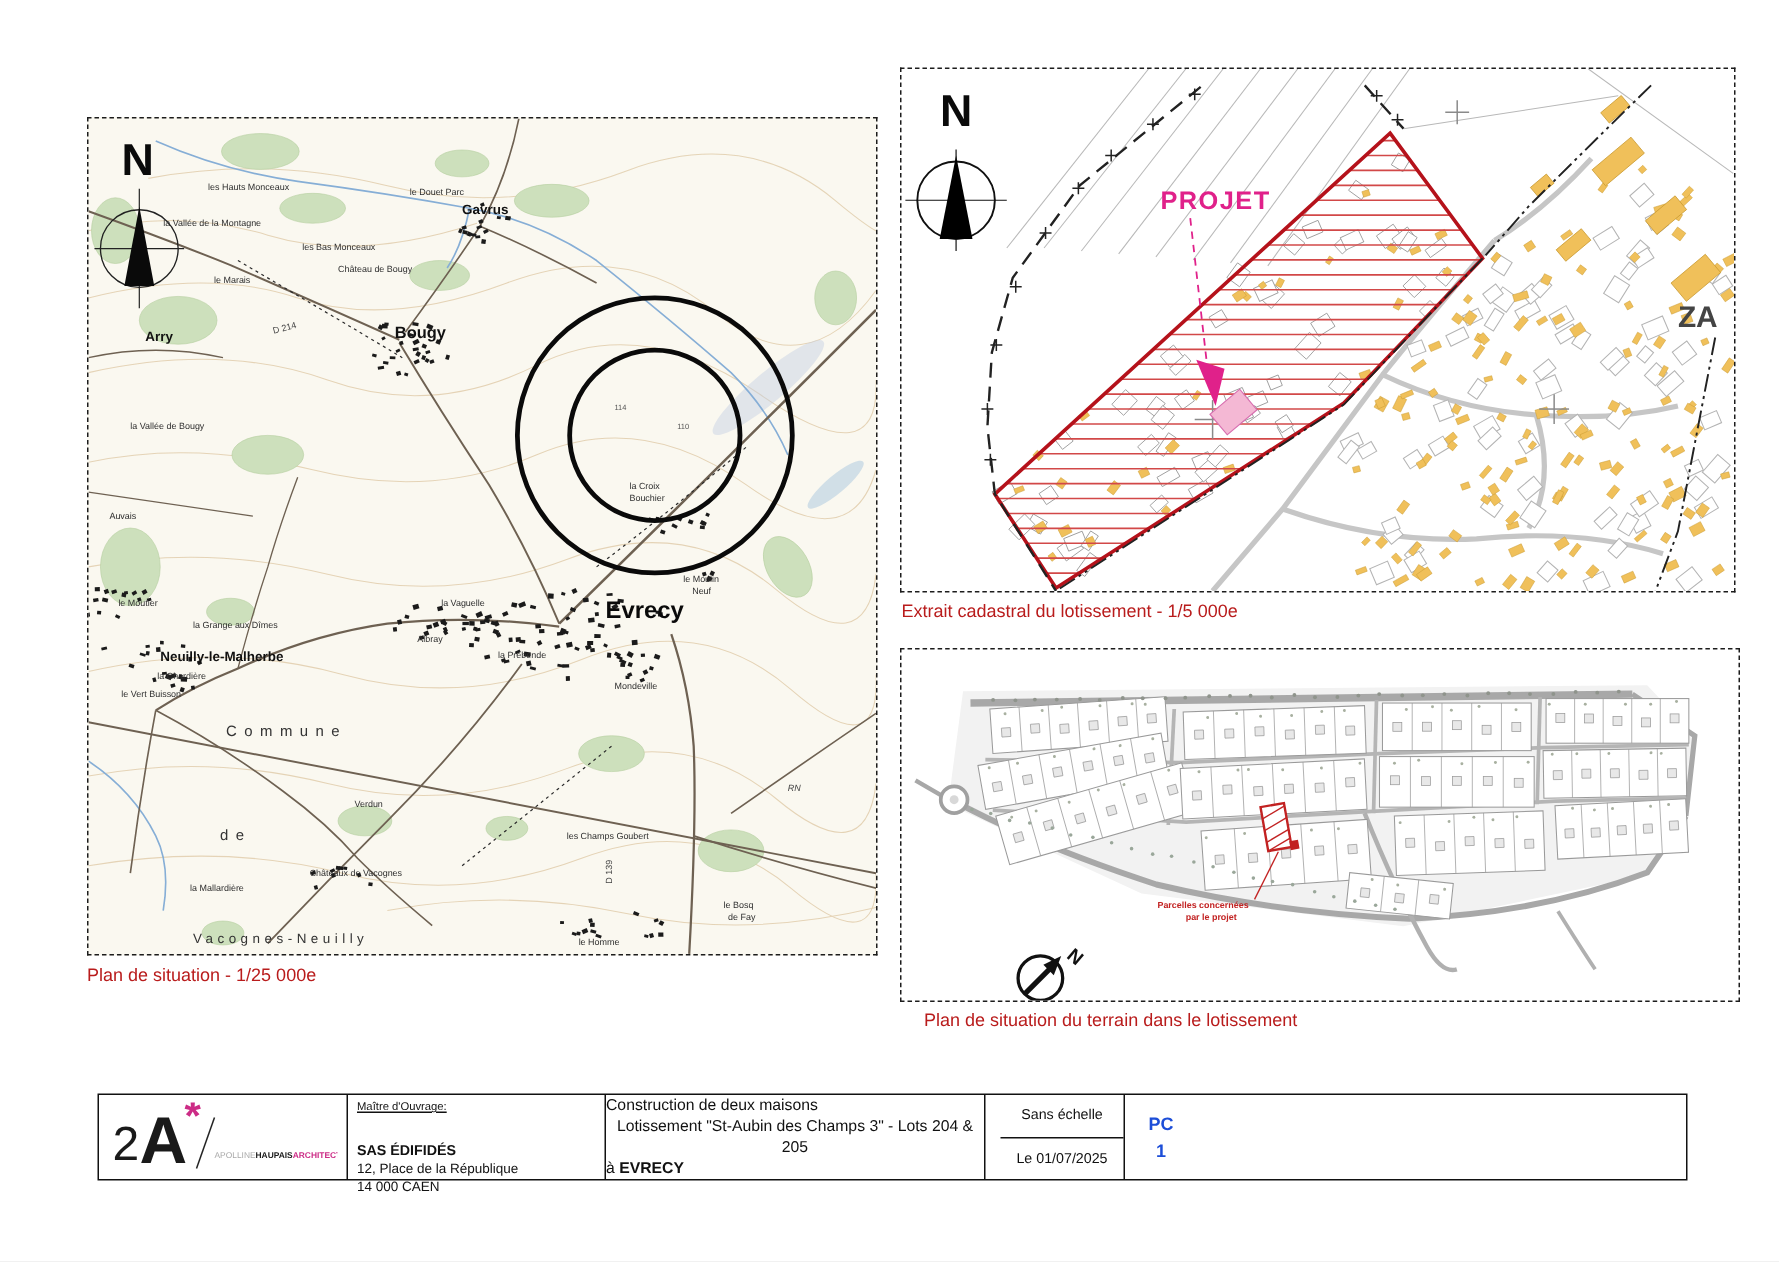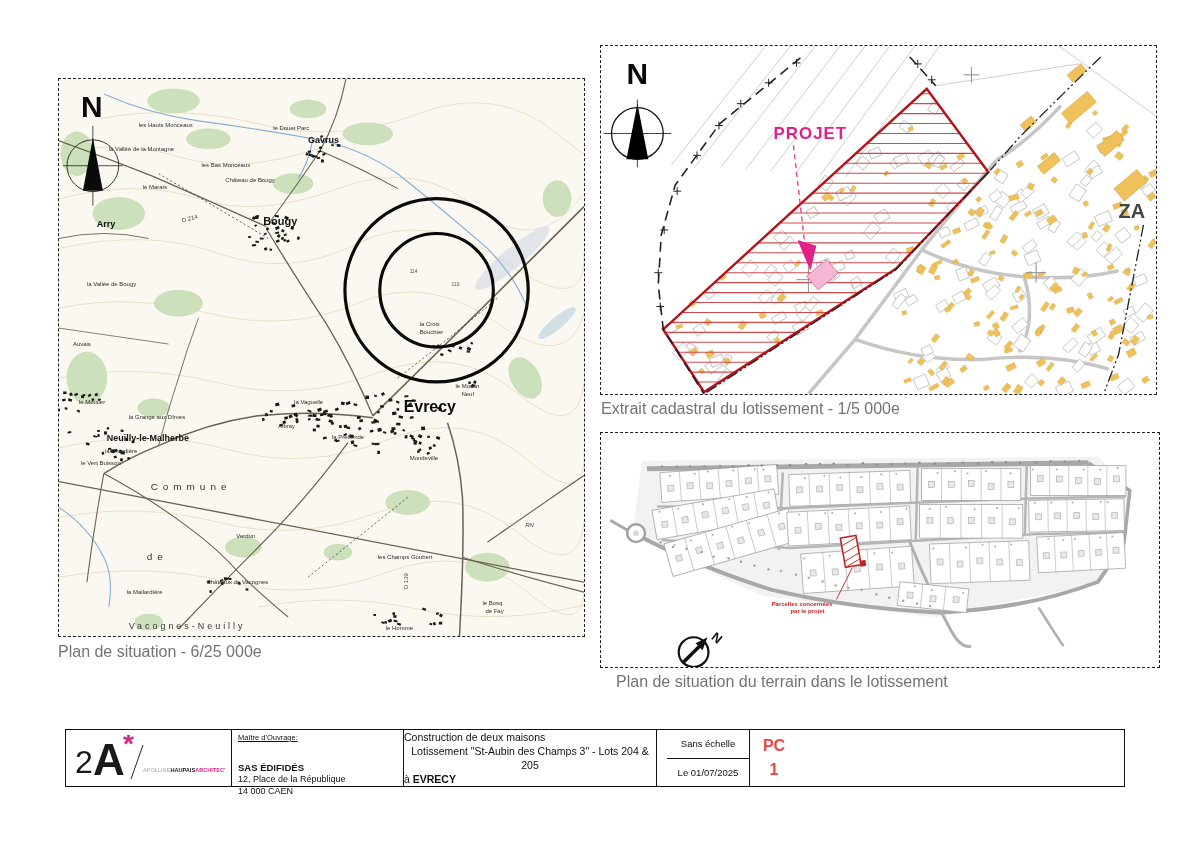--- a/index.html
+++ b/index.html
@@ -3,21 +3,21 @@
 <meta charset="utf-8">
 <style>
   html,body{margin:0;padding:0;background:#e8e8e8;}
   #page{position:relative;width:1190px;height:841px;background:#ffffff;margin:0 auto;
         font-family:"Liberation Sans",sans-serif;overflow:hidden;}
   .panel{position:absolute;border:1.6px dashed #1c1c1c;box-sizing:border-box;background:#fff;}
   #topo-panel{left:58px;top:78px;width:527px;height:559px;background:#faf8f0;}
   #cad-panel{left:600px;top:45px;width:557px;height:350px;}
   #lot-panel{left:600px;top:432px;width:560px;height:236px;}
   .panel svg{display:block;width:100%;height:100%;}
-  .cap{position:absolute;font-size:16px;color:#737373;}
+  .cap{position:absolute;font-size:12px;color:#b91c1c;}
   
   .tl{font-family:"Liberation Sans",sans-serif;font-size:6px;fill:#2e2e2e;}
   .tl-town{font-size:9px;fill:#111;font-weight:bold;}
   .tl-big{font-size:16px;fill:#0a0a0a;font-weight:bold;}
   .tl-bougy{font-size:11px;fill:#111;font-weight:bold;}
   .tl-commune{font-size:10px;fill:#333;letter-spacing:5px;}
   .tl-vac{font-size:9px;fill:#333;letter-spacing:3px;}
   .tl-tiny{font-size:5px;fill:#555;}
   .tl-road{font-size:6px;fill:#444;}
   .north-n{font-family:"Liberation Sans",sans-serif;font-weight:bold;fill:#0a0a0a;}
@@ -31,21 +31,21 @@
   .client-heading{font-size:7.5px;text-decoration:underline;margin-bottom:20px;}
   .client-name{font-weight:bold;font-size:9.5px;}
   .cell-project{width:253px;display:flex;flex-direction:column;align-items:flex-start;justify-content:center;
     font-size:10.5px;color:#111;text-align:center;line-height:1.35;}
   .cell-title{width:328px;display:flex;align-items:center;justify-content:center;}
   .doc-title{font-size:11.5px;color:#111;text-decoration:underline;letter-spacing:.4px;}
   .cell-scale{width:93px;display:flex;flex-direction:column;padding-left:10px;}
   .cell-scale .half{flex:1;display:flex;align-items:center;justify-content:center;font-size:9.5px;color:#111;}
   .cell-scale .half+.half{border-top:1.1px solid #111;}
   .cell-pc{width:49px;display:flex;flex-direction:column;align-items:center;justify-content:center;
-    font-weight:bold;font-size:16px;color:#ef4444;line-height:1.5;}
+    font-weight:bold;font-size:12px;color:#1d4ed8;line-height:1.5;}
   #footnote{position:absolute;left:65px;top:791px;width:1060px;text-align:right;
     font-style:italic;font-size:9px;color:#111;}
   .bold{font-weight:bold;}
 </style>
 </head>
 <body>
 
 <div id="page">
 
   <div id="topo-panel" class="panel">
@@ -399,21 +399,21 @@
 
       <g>
         <text class="north-n" x="33" y="38" font-size="30" text-anchor="middle">N</text>
         <circle cx="34" cy="87" r="26" fill="none" stroke="#222" stroke-width="0.9"></circle>
         <line x1="34" y1="47" x2="34" y2="127" stroke="#222" stroke-width="0.8"></line>
         <line x1="4" y1="87" x2="64" y2="87" stroke="#222" stroke-width="0.8"></line>
         <polygon points="34,59 24,112 44,112" fill="#0a0a0a"></polygon>
       </g>
     </svg>
   </div>
-  <div class="cap" style="left:58px;top:643px;">Plan de situation - 6/25 000e</div>
+  <div class="cap" style="left:58px;top:643px;">Plan de situation - 1/25 000e</div>
 
   <div id="cad-panel" class="panel">
     <svg viewBox="0 0 557 350">
       <defs>
         <clipPath id="bandClip">
             <polygon points="327,43 389,127 296,224 103,348 62,285"></polygon>
           </clipPath>
       </defs>
 
       <g stroke="#b8b8b8" stroke-width="0.7">

